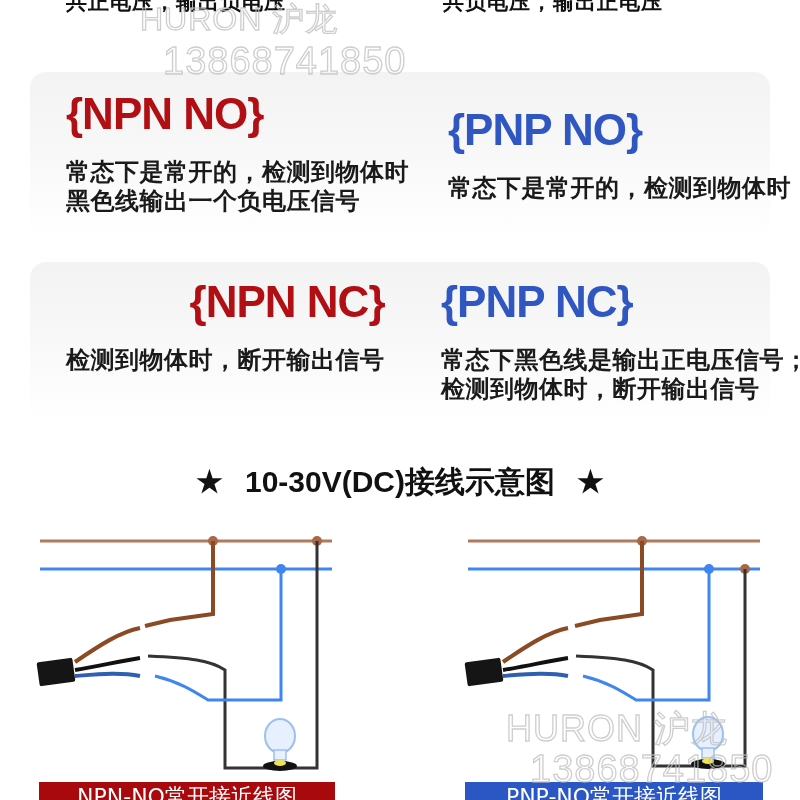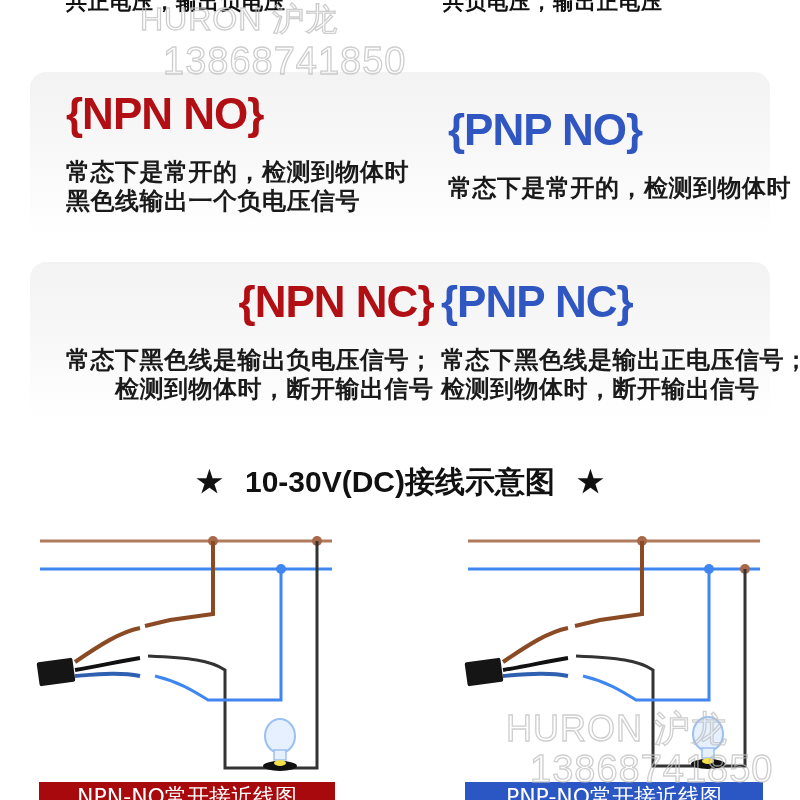--- a/index.html
+++ b/index.html
@@ -40,21 +40,20 @@
     <div class="desc">
       <div>常态下是常开的，检测到物体时</div>
     </div>
   </div>
 </div>
 
 <div class="card" style="top:262px;height:160px;">
   <div class="col" style="left:36px;top:20px;text-align:right;">
     <div class="ttl red">{NPN NC}</div>
     <div class="desc">
-      <div>常态下黑色线是输出负电压信号；</div>
       <div>检测到物体时，断开输出信号</div>
     </div>
   </div>
   <div class="col" style="left:411px;top:20px;">
     <div class="ttl blue">{PNP NC}</div>
     <div class="desc">
       <div>常态下黑色线是输出正电压信号；</div>
       <div>检测到物体时，断开输出信号</div>
     </div>
   </div>

